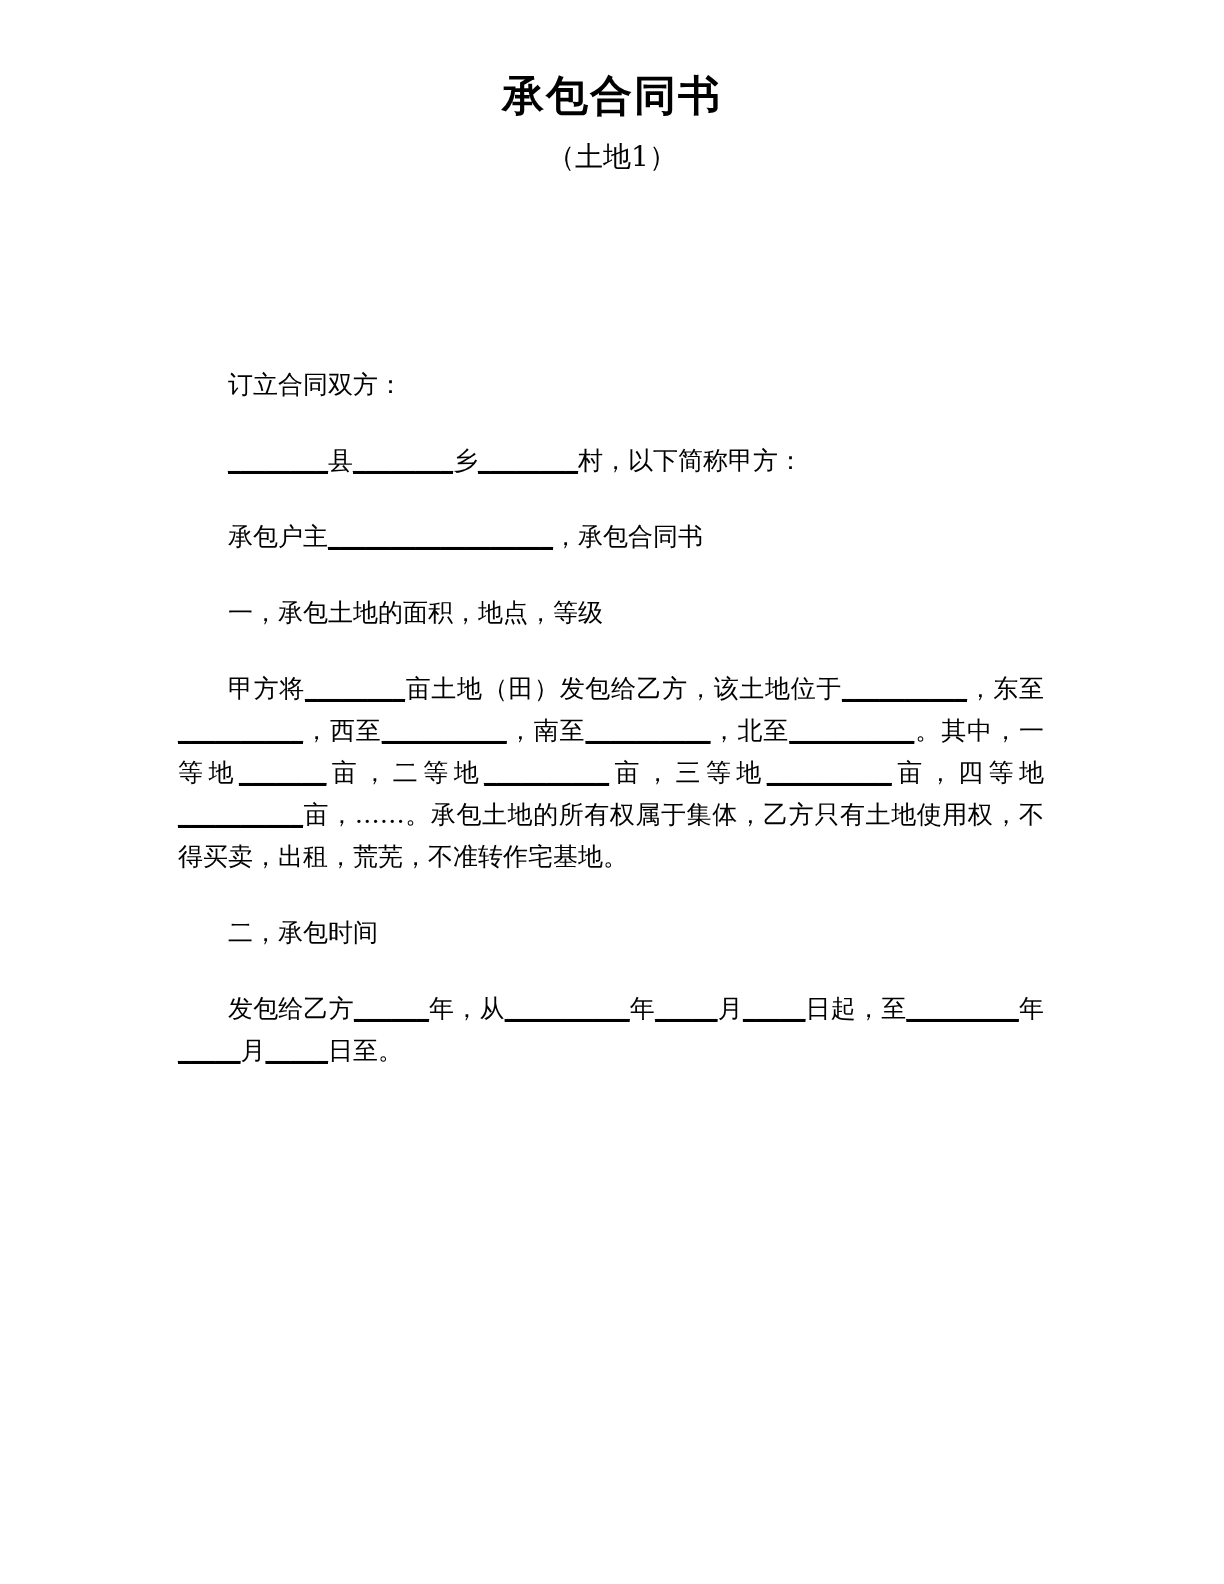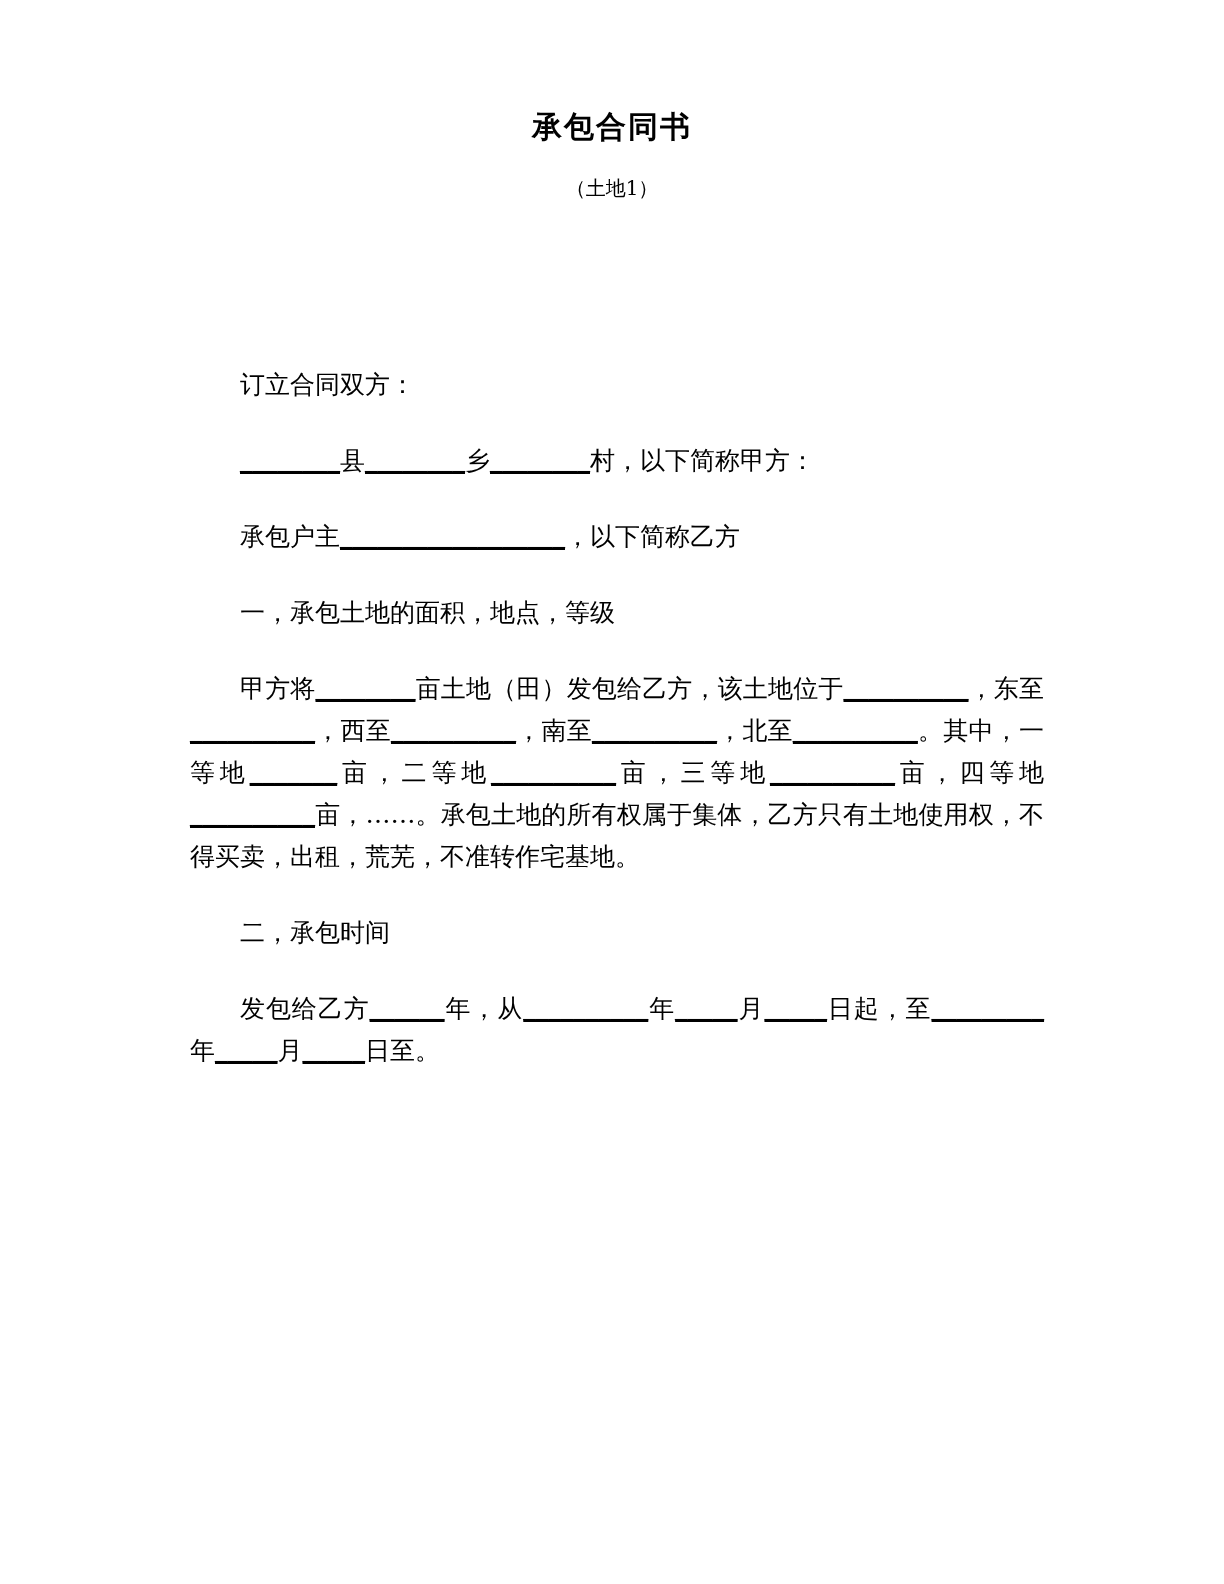--- a/index.html
+++ b/index.html
@@ -16,47 +16,47 @@
   }
   .page {
     position: relative;
     width: 1224px;
     height: 1584px;
     background: #ffffff;
     box-sizing: border-box;
   }
   .doc-title {
     text-align: center;
-    font-size: 30px;
+    font-size: 42px;
     font-weight: bold;
     letter-spacing: 2px;
     margin: 0;
-    padding-top: 104px;
+    padding-top: 73px;
     line-height: 46px;
   }
   .doc-subtitle {
     text-align: center;
-    font-size: 20px;
+    font-size: 28px;
     font-weight: normal;
     margin: 0;
     padding-top: 18px;
     line-height: 40px;
   }
   .body-block {
     position: absolute;
     left: 178px;
     top: 364px;
     width: 866px;
   }
   .para {
     font-size: 25px;
     line-height: 42px;
     text-align: justify;
     text-justify: inter-ideograph;
-    margin: 0 0 34px 12px;
+    margin: 0 0 34px 0;
     word-break: break-all;
   }
   .para.indent {
     text-indent: 50px;
   }
   .para.heading {
     text-indent: 50px;
     margin-bottom: 34px;
   }
   .blank {
@@ -76,21 +76,21 @@
   <h1 class="doc-title">承包合同书</h1>
 
   <h2 class="doc-subtitle">（土地1）</h2>
 
   <div class="body-block">
 
     <p class="para indent">订立合同双方：</p>
 
     <p class="para indent"><span class="blank">________</span><span>县</span><span class="blank">________</span><span>乡</span><span class="blank">________</span><span>村，以下简称甲方：</span></p>
 
-    <p class="para indent"><span>承包户主</span><span class="blank">__________________</span><span>，以下简称乙方</span></p>
+    <p class="para indent"><span>承包户主</span><span class="blank">__________________</span><span>，承包合同书</span></p>
 
 
     <p class="para heading">一，承包土地的面积，地点，等级</p>
 
     <p class="para indent"><span>甲方将</span><span class="blank">________</span><span>亩土地（田）发包给乙方，该土地位于</span><span class="blank">__________</span><span>，东至</span><span class="blank">__________</span><span>，西至</span><span class="blank">__________</span><span>，南至</span><span class="blank">__________</span><span>，北至</span><span class="blank">__________</span><span>。其中，一等地</span><span class="blank">_______</span><span>亩，二等地</span><span class="blank">__________</span><span>亩，三等地</span><span class="blank">__________</span><span>亩，四等地</span><span class="blank">__________</span><span>亩，……。承包土地的所有权属于集体，乙方只有土地使用权，不得买卖，出租，荒芜，不准转作宅基地。</span></p>
 
     <p class="para heading">二，承包时间</p>
 
     <p class="para indent"><span>发包给乙方</span><span class="blank">______</span><span>年，从</span><span class="blank">__________</span><span>年</span><span class="blank">_____</span><span>月</span><span class="blank">_____</span><span>日起，至</span><span class="blank">_________</span><span>年</span><span class="blank">_____</span><span>月</span><span class="blank">_____</span><span>日至。</span></p>
 

